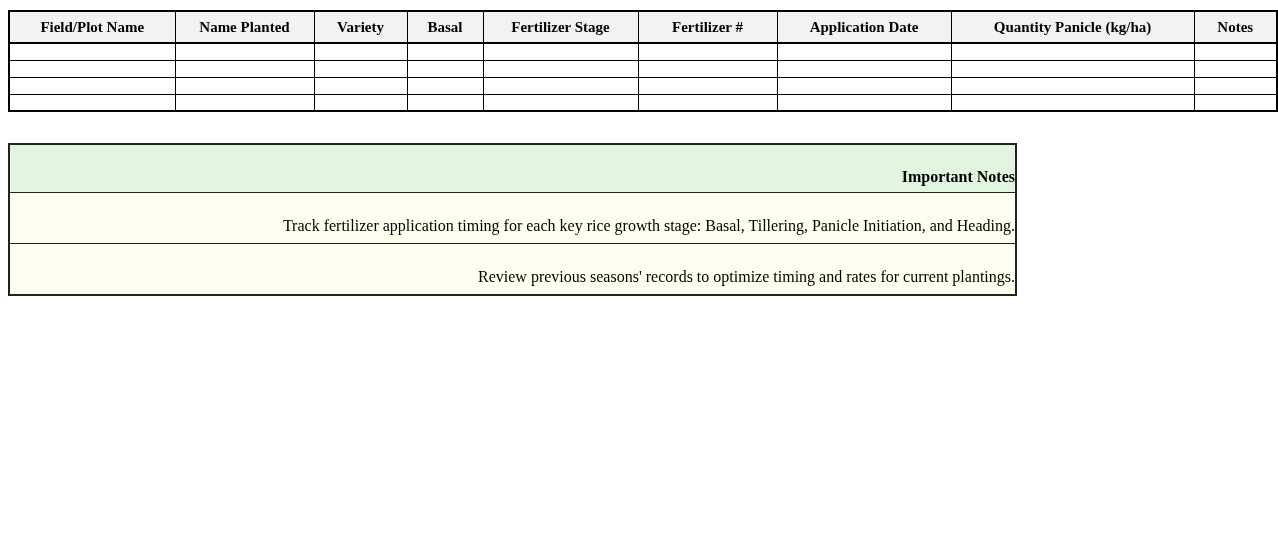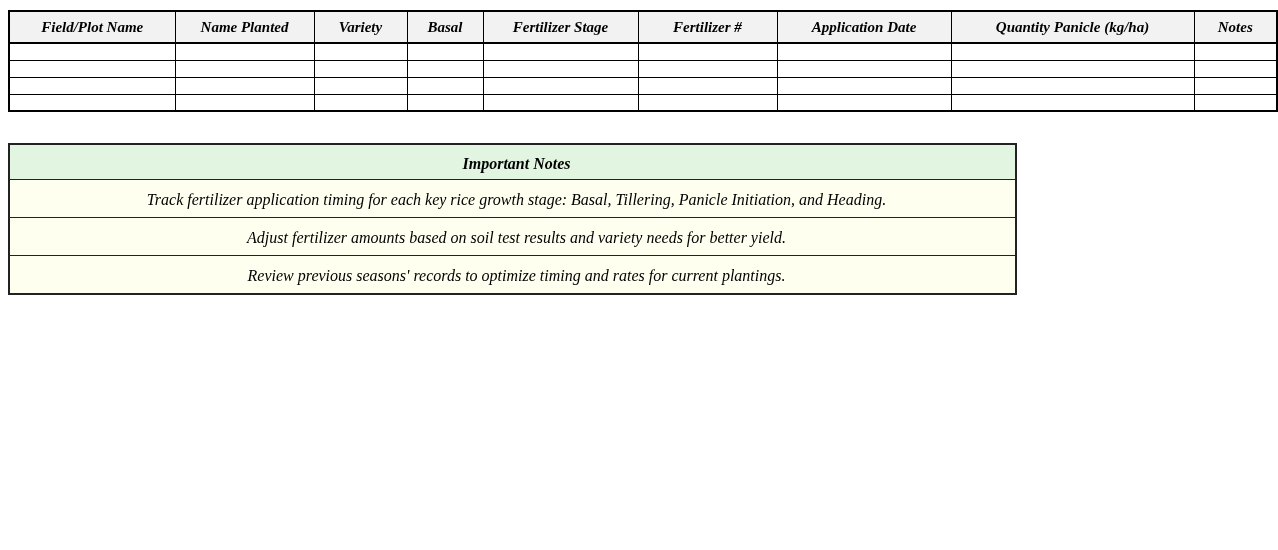--- a/index.html
+++ b/index.html
@@ -7,21 +7,20 @@
     padding: 0;
     background: #ffffff;
     width: 1278px;
     height: 550px;
     font-family: "Liberation Serif", serif;
     color: #000000;
   }
   .page {
     padding: 10px 0 0 8px;
     box-sizing: border-box;
-    font-style: italic;
   }
 
   
   table.log {
     border-collapse: collapse;
     table-layout: fixed;
     width: 1268px;
     border: 2px solid var(--table-border, #000000);
   }
   table.log th, table.log td {
@@ -45,23 +44,23 @@
   
   table.notes {
     border-collapse: collapse;
     table-layout: fixed;
     width: 1009px;
     margin-top: 31px;
     border: 2px solid var(--notes-border, #222222);
   }
   table.notes th, table.notes td {
     border: 1px solid var(--notes-border, #222222);
-    text-align: center;
+    text-align: right;
     vertical-align: middle;
-    padding: 3px 0 0 8px;
+    padding: 16px 0 0 8px;
   }
   table.notes th {
     background: var(--notes-title-bg, #e1f5e1);
     font-size: 16px;
     font-weight: bold;
     height: 31px;
   }
   table.notes td {
     background: var(--notes-row-bg, #fffff0);
     font-size: 16px;
@@ -152,21 +151,18 @@
     <thead>
       <tr>
         <th>Important Notes</th>
       </tr>
     </thead>
     <tbody>
       <tr>
         <td>Track fertilizer application timing for each key rice growth stage: Basal, Tillering, Panicle Initiation, and Heading.</td>
       </tr>
       <tr>
-        <td>Adjust fertilizer amounts based on soil test results and variety needs for better yield.</td>
-      </tr>
-      <tr>
         <td>Review previous seasons' records to optimize timing and rates for current plantings.</td>
       </tr>
     </tbody>
   </table>
 
 </div>
 
 </body></html>

